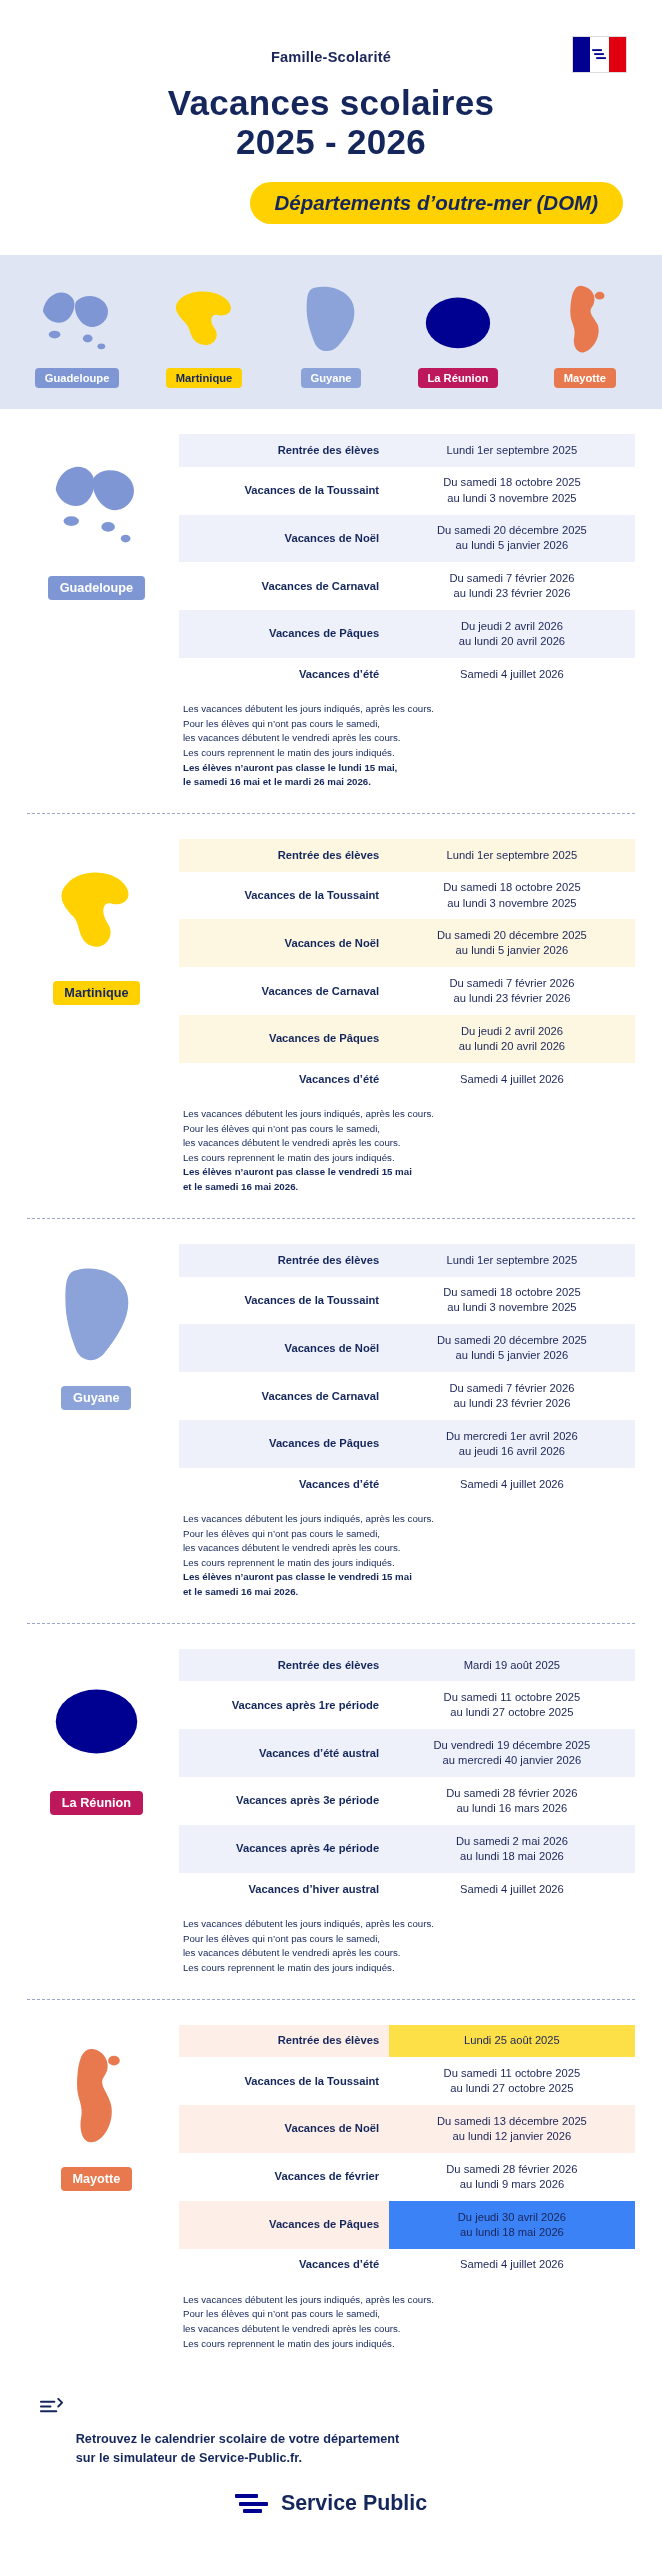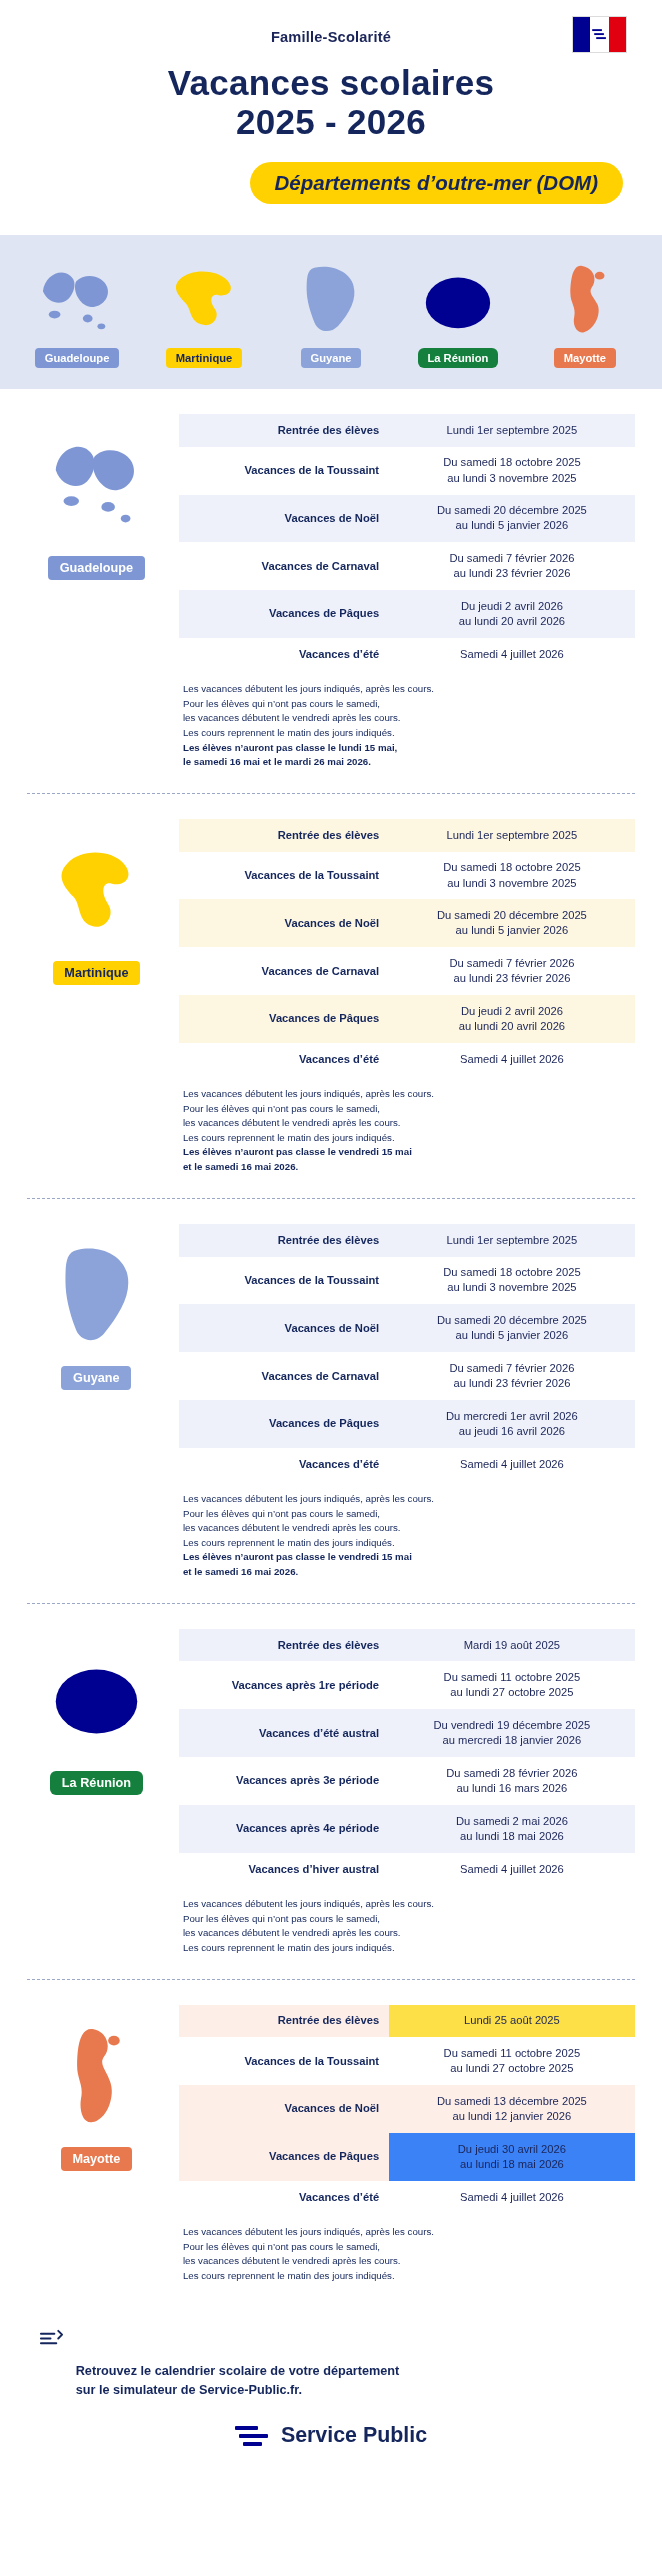--- a/index.html
+++ b/index.html
@@ -5,21 +5,21 @@
   * { box-sizing: border-box; margin: 0; padding: 0; }
   body {
     width: 662px;
     font-family: "Liberation Sans", sans-serif;
     background: #ffffff;
     color: #1b2559;
   }
   .page { width: 662px; position: relative; background: #fff; }
 
   
-  .header { padding: 17.5px 39px 9.7px 39px; position: relative; }
+  .header { padding: 17.5px 39px 9.7px 39px; position: relative; margin-top: 20px; }
   .eyebrow {
     text-align: center;
     font-size: 14.6px;
     font-weight: bold;
     color: #1b2559;
     letter-spacing: 0.2px;
     margin-top: 11.7px;
   }
   .title {
     text-align: center;
@@ -83,21 +83,21 @@
     display: inline-block;
     margin-top: 9.7px;
     font-size: 11.2px;
     font-weight: bold;
     padding: 3.9px 9.7px;
     border-radius: 3.9px;
   }
   .chip.gp { background: #7e97d4; color: #ffffff; }
   .chip.mq { background: #ffd100; color: #14265c; }
   .chip.gf { background: #8ba3d9; color: #ffffff; }
-  .chip.re { background: #15803d; color: #ffffff; border-radius: 6px; }
+  .chip.re { background: #be185d; color: #ffffff; }
   .chip.yt { background: #e8794f; color: #ffffff; }
 
   
   .region {
     display: flex;
     padding: 25px 27px 17.5px 23.4px;
     gap: 9.7px;
     align-items: flex-start;
   }
   .region-left { width: 146px; flex: 0 0 146px; text-align: center; padding-top: 15.6px; }
@@ -444,21 +444,21 @@
                 <td class="lbl">Vacances après 1re période</td>
                 <td class="val">
                   <div>Du samedi 11 octobre 2025</div>
                   <div>au lundi 27 octobre 2025</div>
                 </td>
               </tr>
               <tr class="shaded">
                 <td class="lbl" style="background:#eef1fa">Vacances d’été austral</td>
                 <td class="val" style="background:#eef1fa">
                   <div>Du vendredi 19 décembre 2025</div>
-                  <div>au mercredi 18 janvier 2026</div>
+                  <div>au mercredi 40 janvier 2026</div>
                 </td>
               </tr>
               <tr class="">
                 <td class="lbl">Vacances après 3e période</td>
                 <td class="val">
                   <div>Du samedi 28 février 2026</div>
                   <div>au lundi 16 mars 2026</div>
                 </td>
               </tr>
               <tr class="shaded">
@@ -508,20 +508,27 @@
                   <div>au lundi 27 octobre 2025</div>
                 </td>
               </tr>
               <tr class="shaded">
                 <td class="lbl" style="background:#fdeee7">Vacances de Noël</td>
                 <td class="val" style="background:#fdeee7">
                   <div>Du samedi 13 décembre 2025</div>
                   <div>au lundi 12 janvier 2026</div>
                 </td>
               </tr>
+              <tr class="">
+                <td class="lbl">Vacances de février</td>
+                <td class="val">
+                  <div>Du samedi 28 février 2026</div>
+                  <div>au lundi 9 mars 2026</div>
+                </td>
+              </tr>
               <tr class="shaded">
                 <td class="lbl" style="background:#fdeee7">Vacances de Pâques</td>
                 <td class="val" style="background:#3b82f6">
                   <div>Du jeudi 30 avril 2026</div>
                   <div>au lundi 18 mai 2026</div>
                 </td>
               </tr>
               <tr class="">
                 <td class="lbl">Vacances d’été</td>
                 <td class="val">

